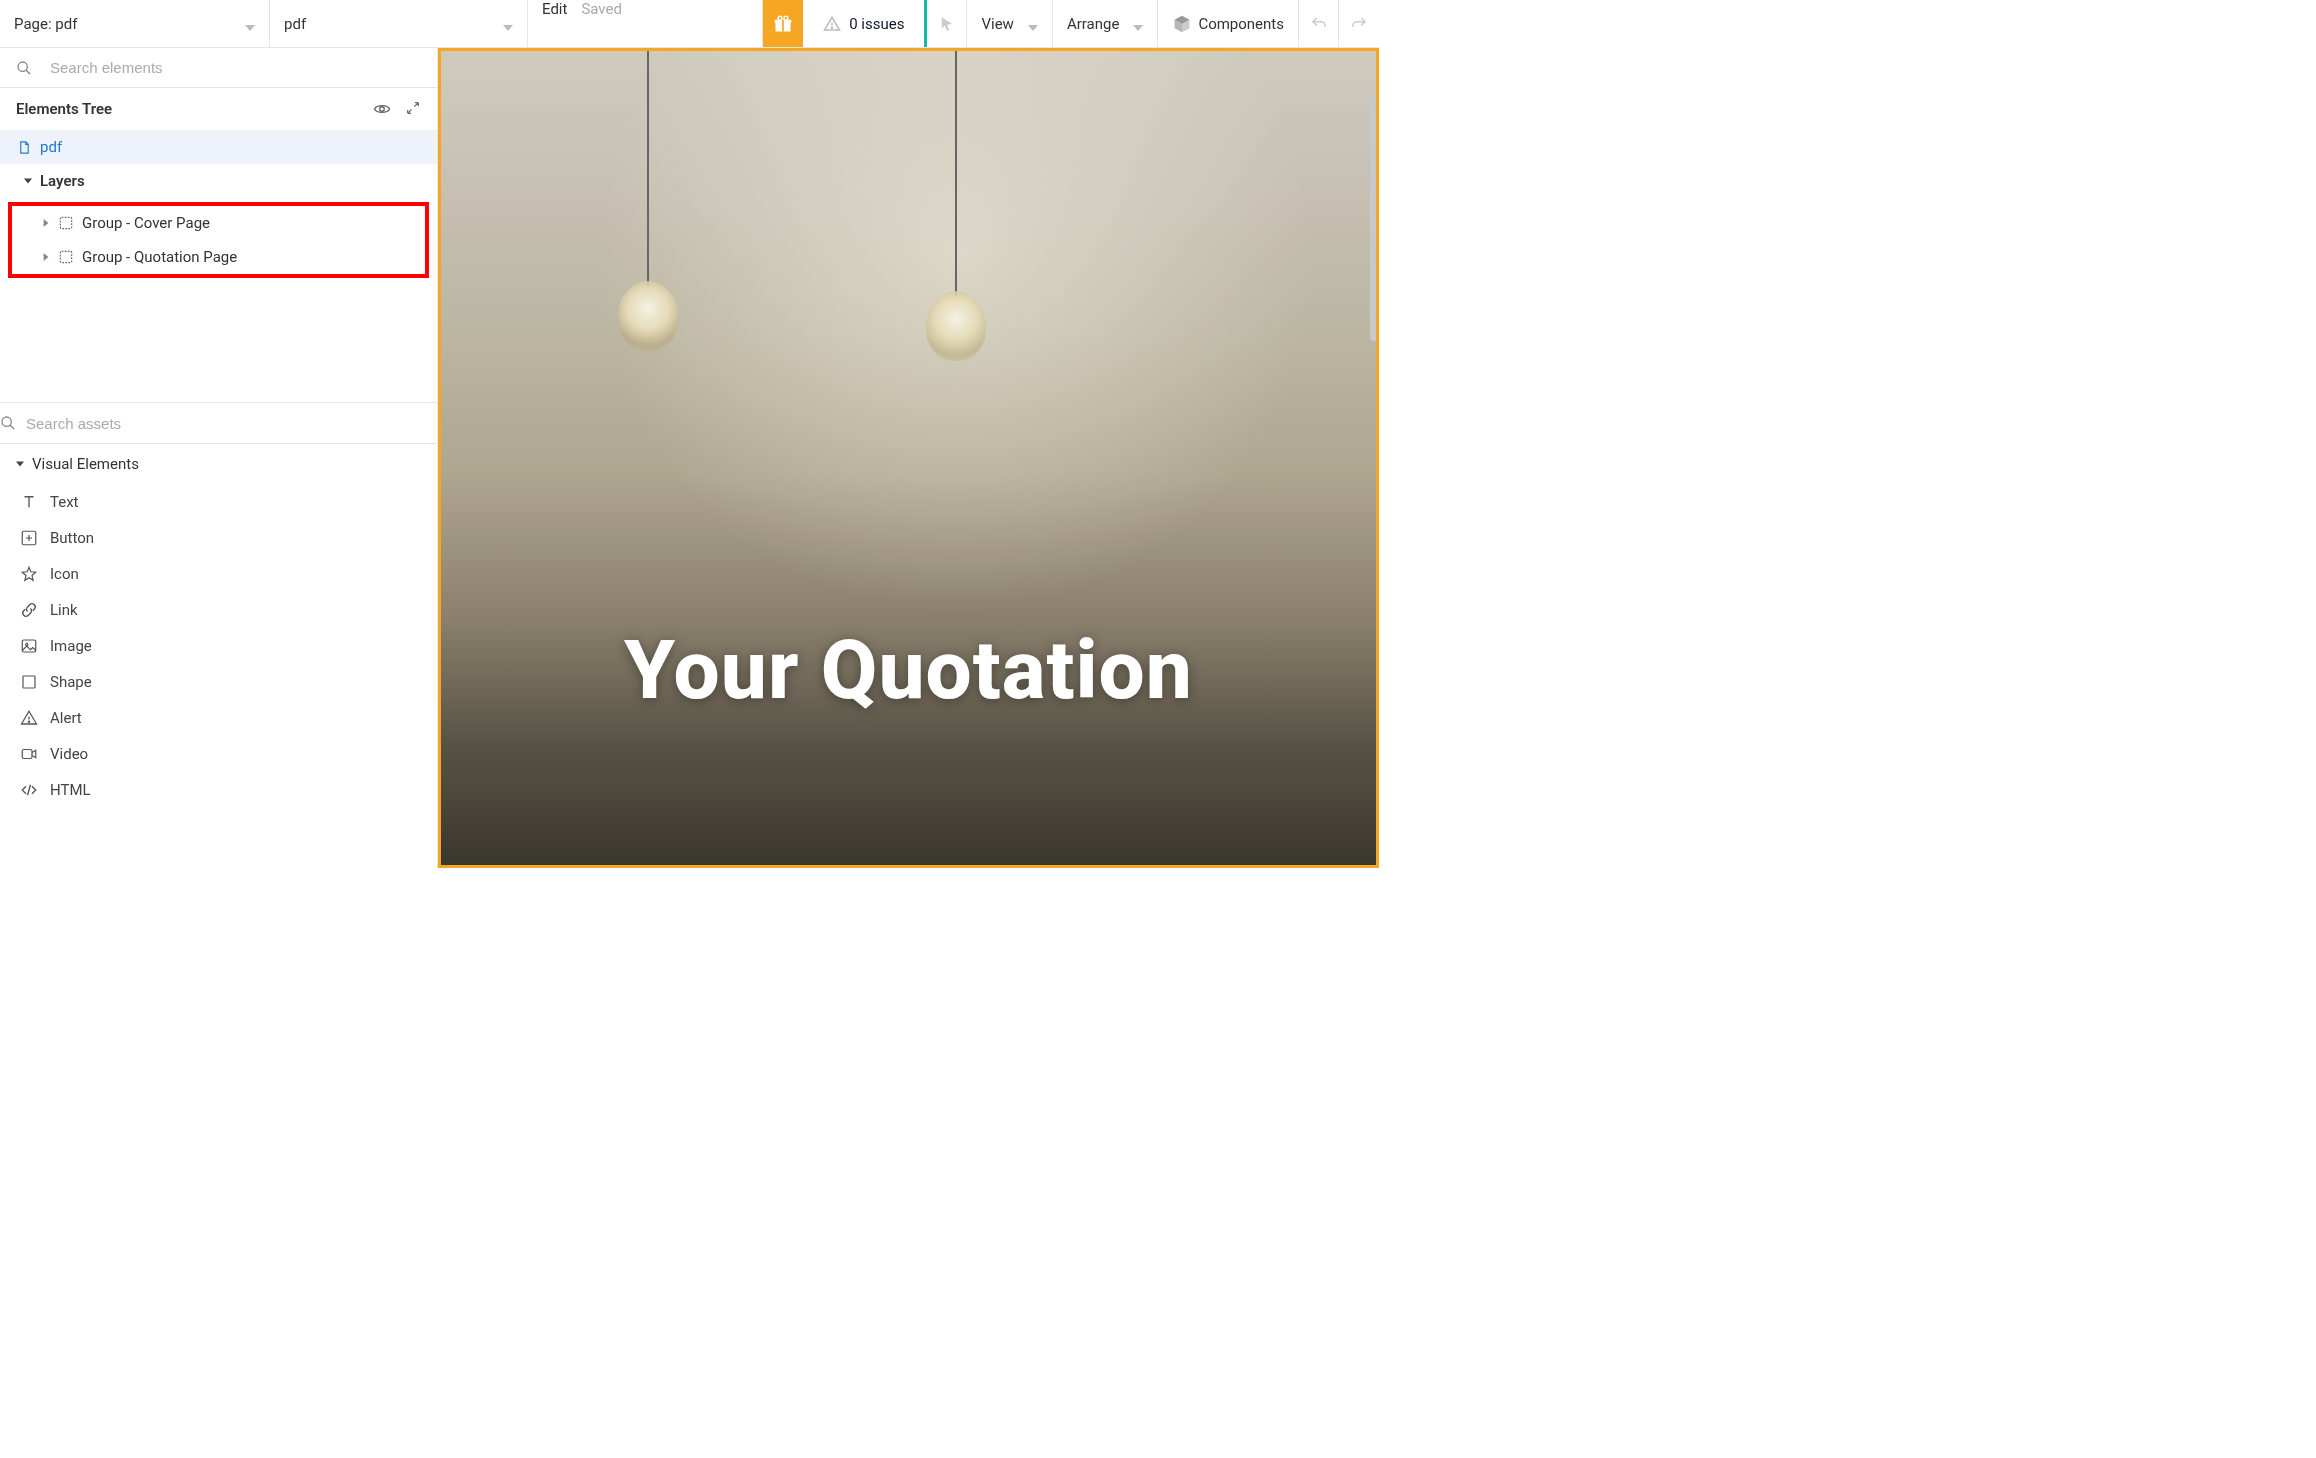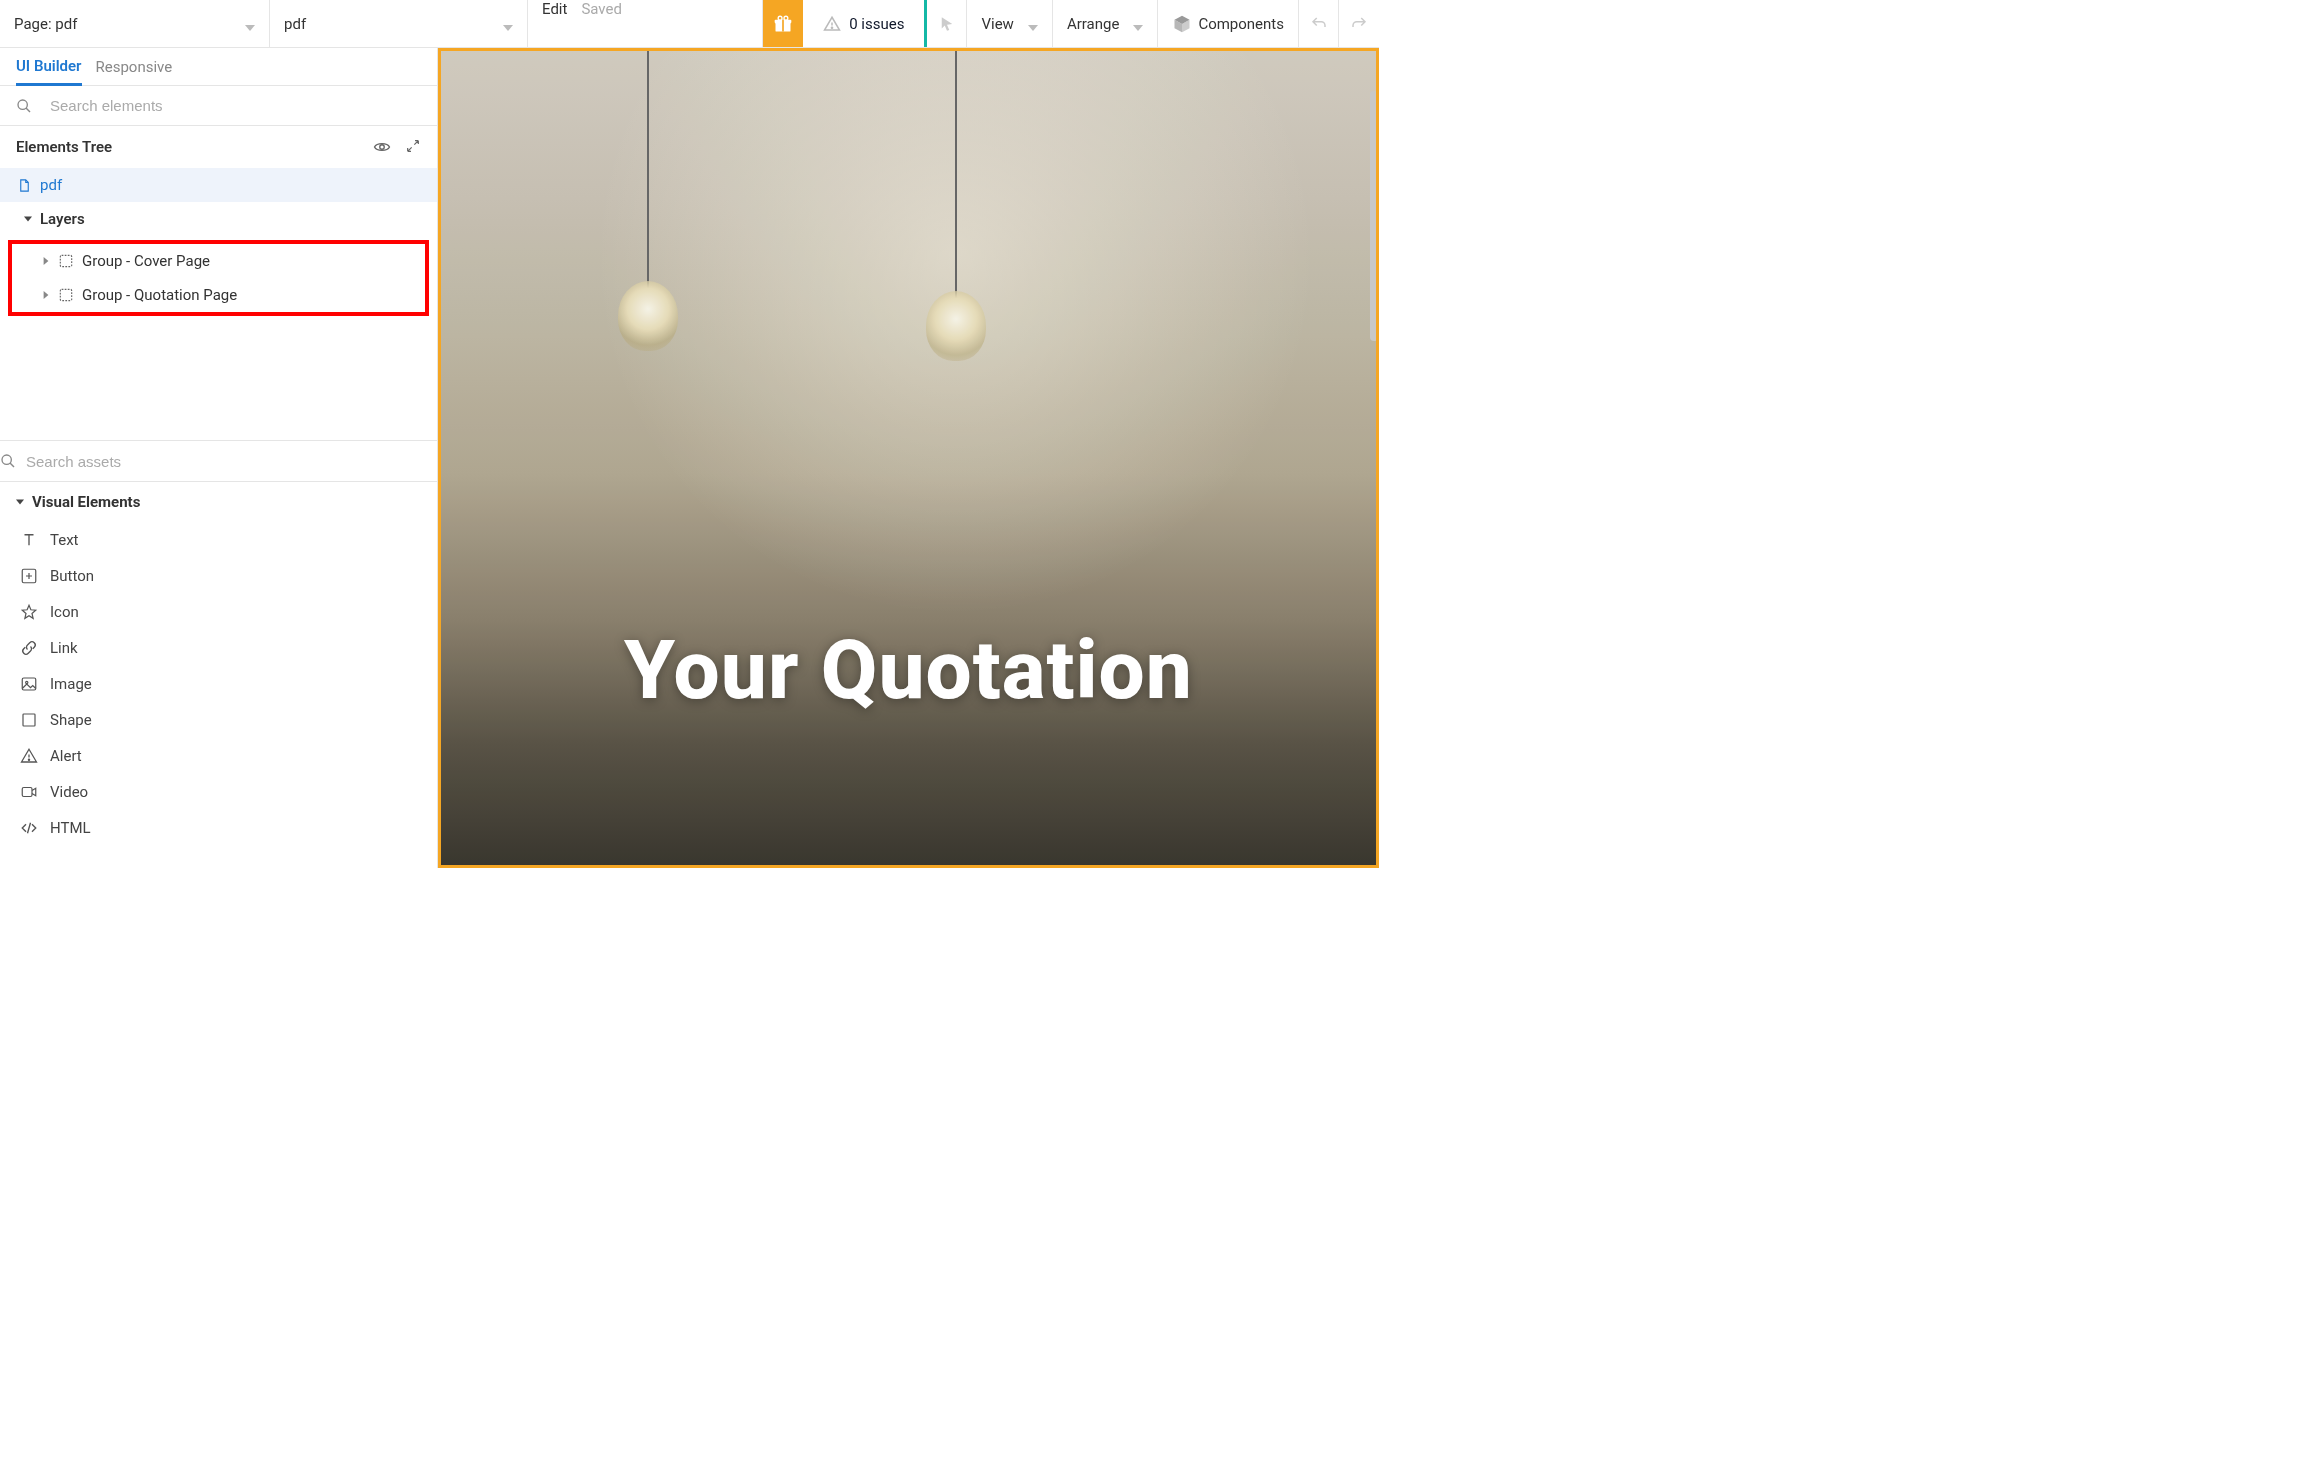--- a/index.html
+++ b/index.html
@@ -197,21 +197,21 @@
   border-top: 1px solid #e5e5e5;
   border-bottom: 1px solid #e5e5e5;
   gap: 10px;
   margin-top: 120px;
 }
 .section-header {
   display: flex;
   align-items: center;
   padding: 11px 16px;
   font-size: 15px;
-  font-weight: 700;
+  font-weight: 400;
   color: #333;
   gap: 8px;
 }
 .asset-list { }
 .asset-item {
   display: flex;
   align-items: center;
   padding: 9px 20px;
   gap: 12px;
   font-size: 15px;
@@ -353,24 +353,20 @@
       <svg width="18" height="18" viewBox="0 0 24 24" fill="none" stroke="#ccc" stroke-width="2">
           <path d="M15 14 L20 9 L15 4 M20 9 H9 a5 5 0 0 0 -5 5 v2"></path>
         </svg>
     </div>
   </div>
 </div>
 
 <div class="main">
   <div class="left-panel">
 
-    <div class="tabs">
-      <div class="tab active">UI Builder</div>
-      <div class="tab">Responsive</div>
-    </div>
 
     <div class="search-row">
       <svg width="16" height="16" viewBox="0 0 24 24" fill="none" stroke="#888" stroke-width="2">
           <circle cx="10" cy="10" r="7"></circle>
           <line x1="15" y1="15" x2="21" y2="21"></line>
         </svg>
       <input class="search-input" placeholder="Search elements" style="">
     </div>
 
     <div class="tree-header">

